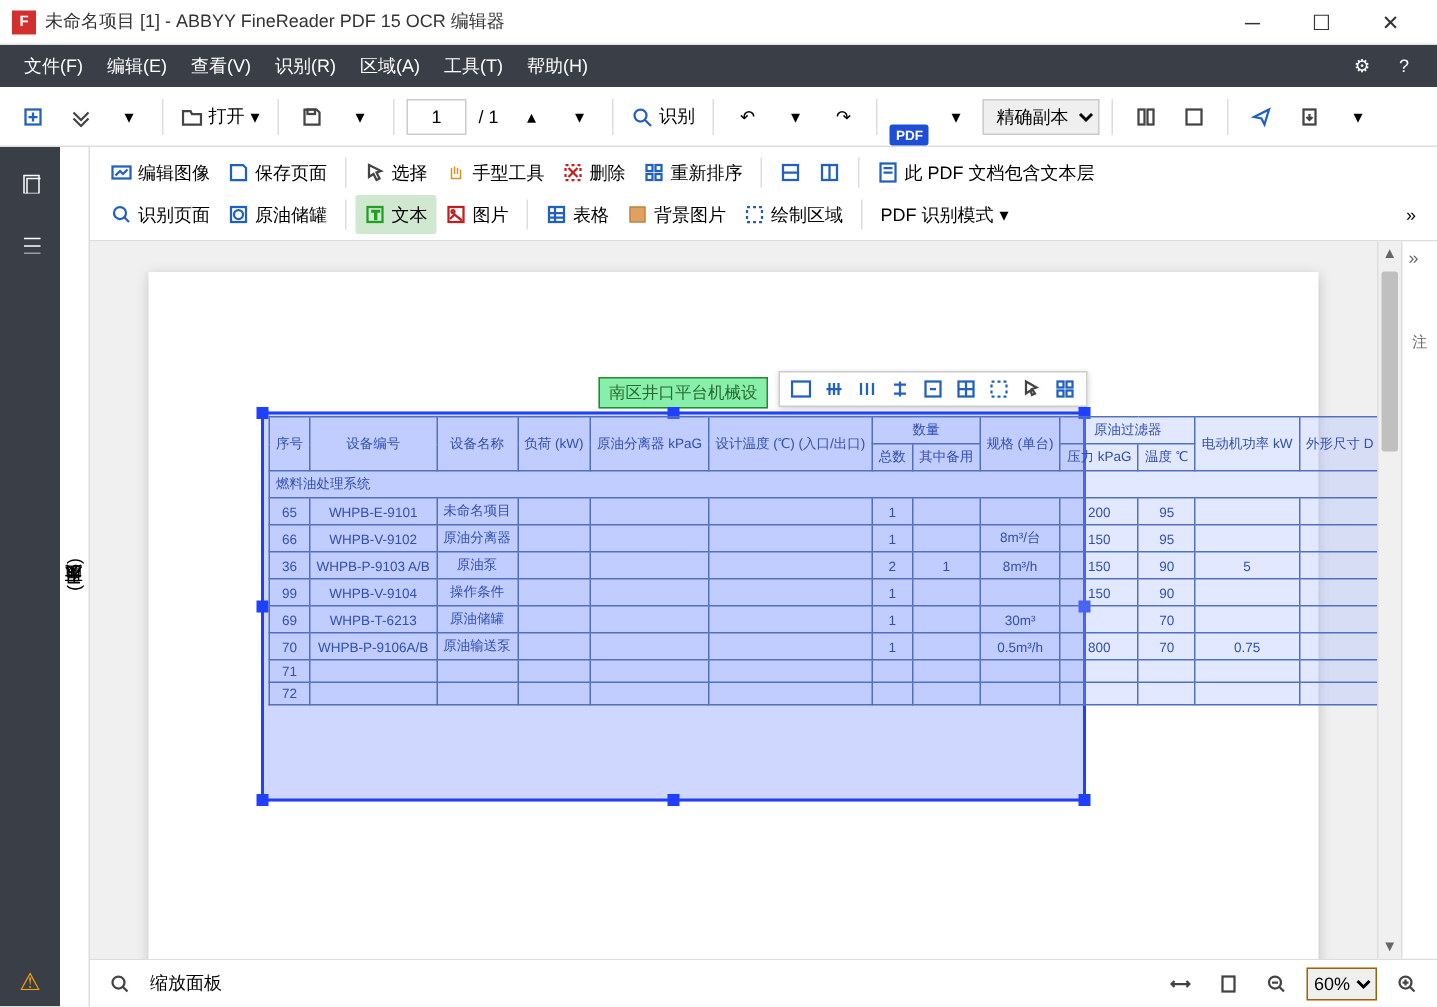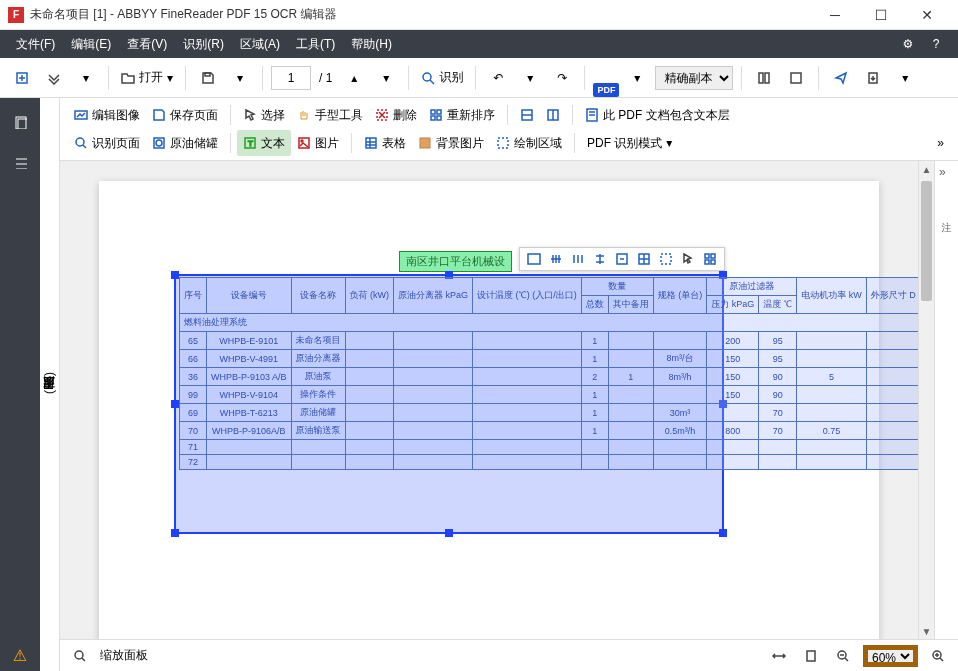--- a/index.html
+++ b/index.html
@@ -58,21 +58,21 @@
 .vscroll .arrow { position: absolute; left: 0; right: 0; height: 16px; display: flex; align-items: center; justify-content: center; font-size: 10px; color: #666; cursor: pointer; }
 .vscroll .arrow.up { top: 0; }
 .vscroll .arrow.down { bottom: 0; }
 
 .rightmargin { width: 24px; background: #fff; border-left: 1px solid #ddd; font-size: 10px; padding-top: 40px; text-align: center; color: #666; position: relative; }
 .rightmargin .expand { position: absolute; top: 4px; left: 4px; font-size: 12px; cursor: pointer; }
 
 .statusbar { height: 32px; background: #fff; border-top: 1px solid #ddd; display: flex; align-items: center; padding: 0 8px; font-size: 12px; gap: 8px; }
 .statusbar .spacer { flex: 1; }
 .statusbar .sbtn { width: 24px; height: 24px; display: flex; align-items: center; justify-content: center; cursor: pointer; }
-.statusbar select { height: 22px; border: 5px solid #a16207; font-size: 12px; }
+.statusbar select { height: 22px; border: 1px solid #a16207; font-size: 12px; }
 
 svg { width: 14px; height: 14px; }
 .ico-blue { stroke: #2060c0; fill: none; stroke-width: 1.5; }
 .ico-red { stroke: #c02020; fill: none; stroke-width: 1.5; }
 .ico-green { stroke: #20a020; fill: none; stroke-width: 1.5; }
 .ico-dark { stroke: #444; fill: none; stroke-width: 1.5; }
 </style>
 </head>
 <body>
 
@@ -443,21 +443,21 @@
                   <td>1</td>
                   <td></td>
                   <td></td>
                   <td>200</td>
                   <td>95</td>
                   <td></td>
                   <td>Φ0.6x4.5</td>
                 </tr>
                 <tr>
                   <td>66</td>
-                  <td>WHPB-V-4991</td>
+                  <td>WHPB-V-9102</td>
                   <td>原油分离器</td>
                   <td></td>
                   <td></td>
                   <td></td>
                   <td>1</td>
                   <td></td>
                   <td>8m³/台</td>
                   <td>150</td>
                   <td>95</td>
                   <td></td>

